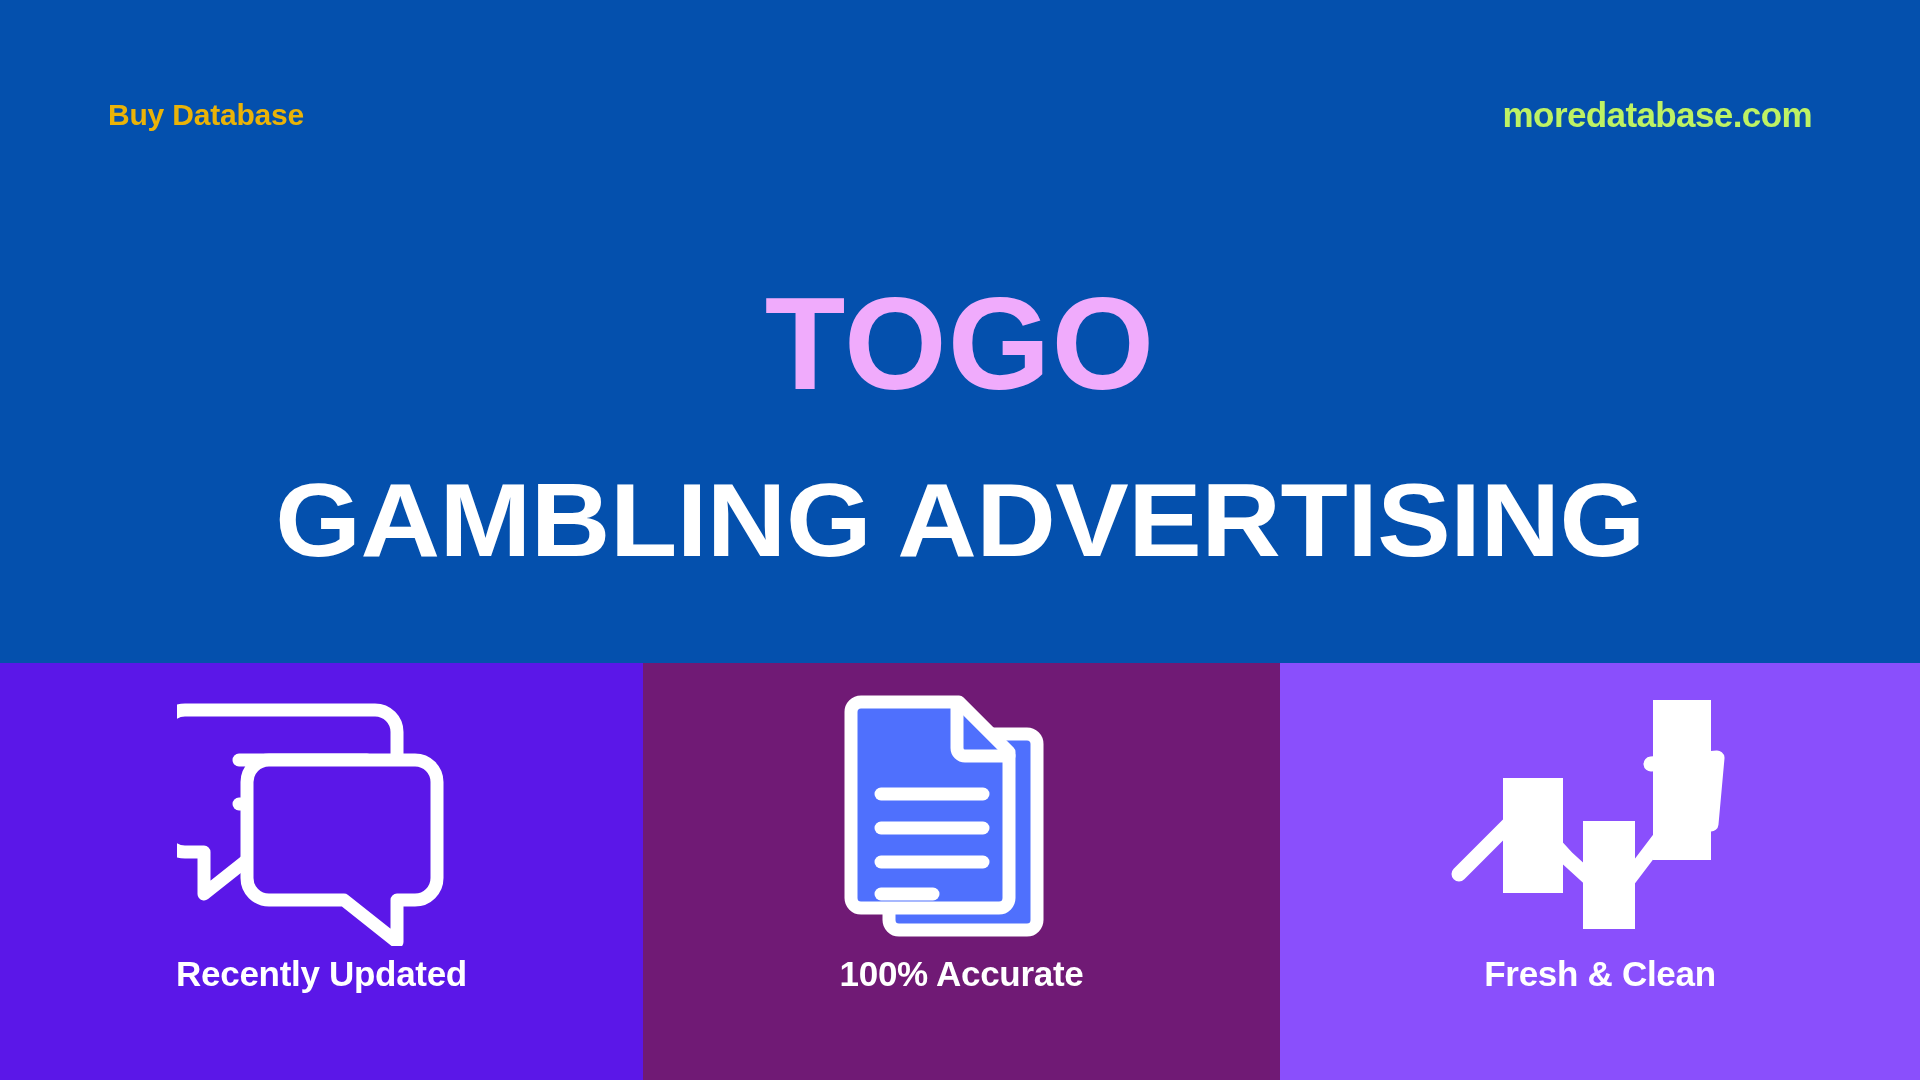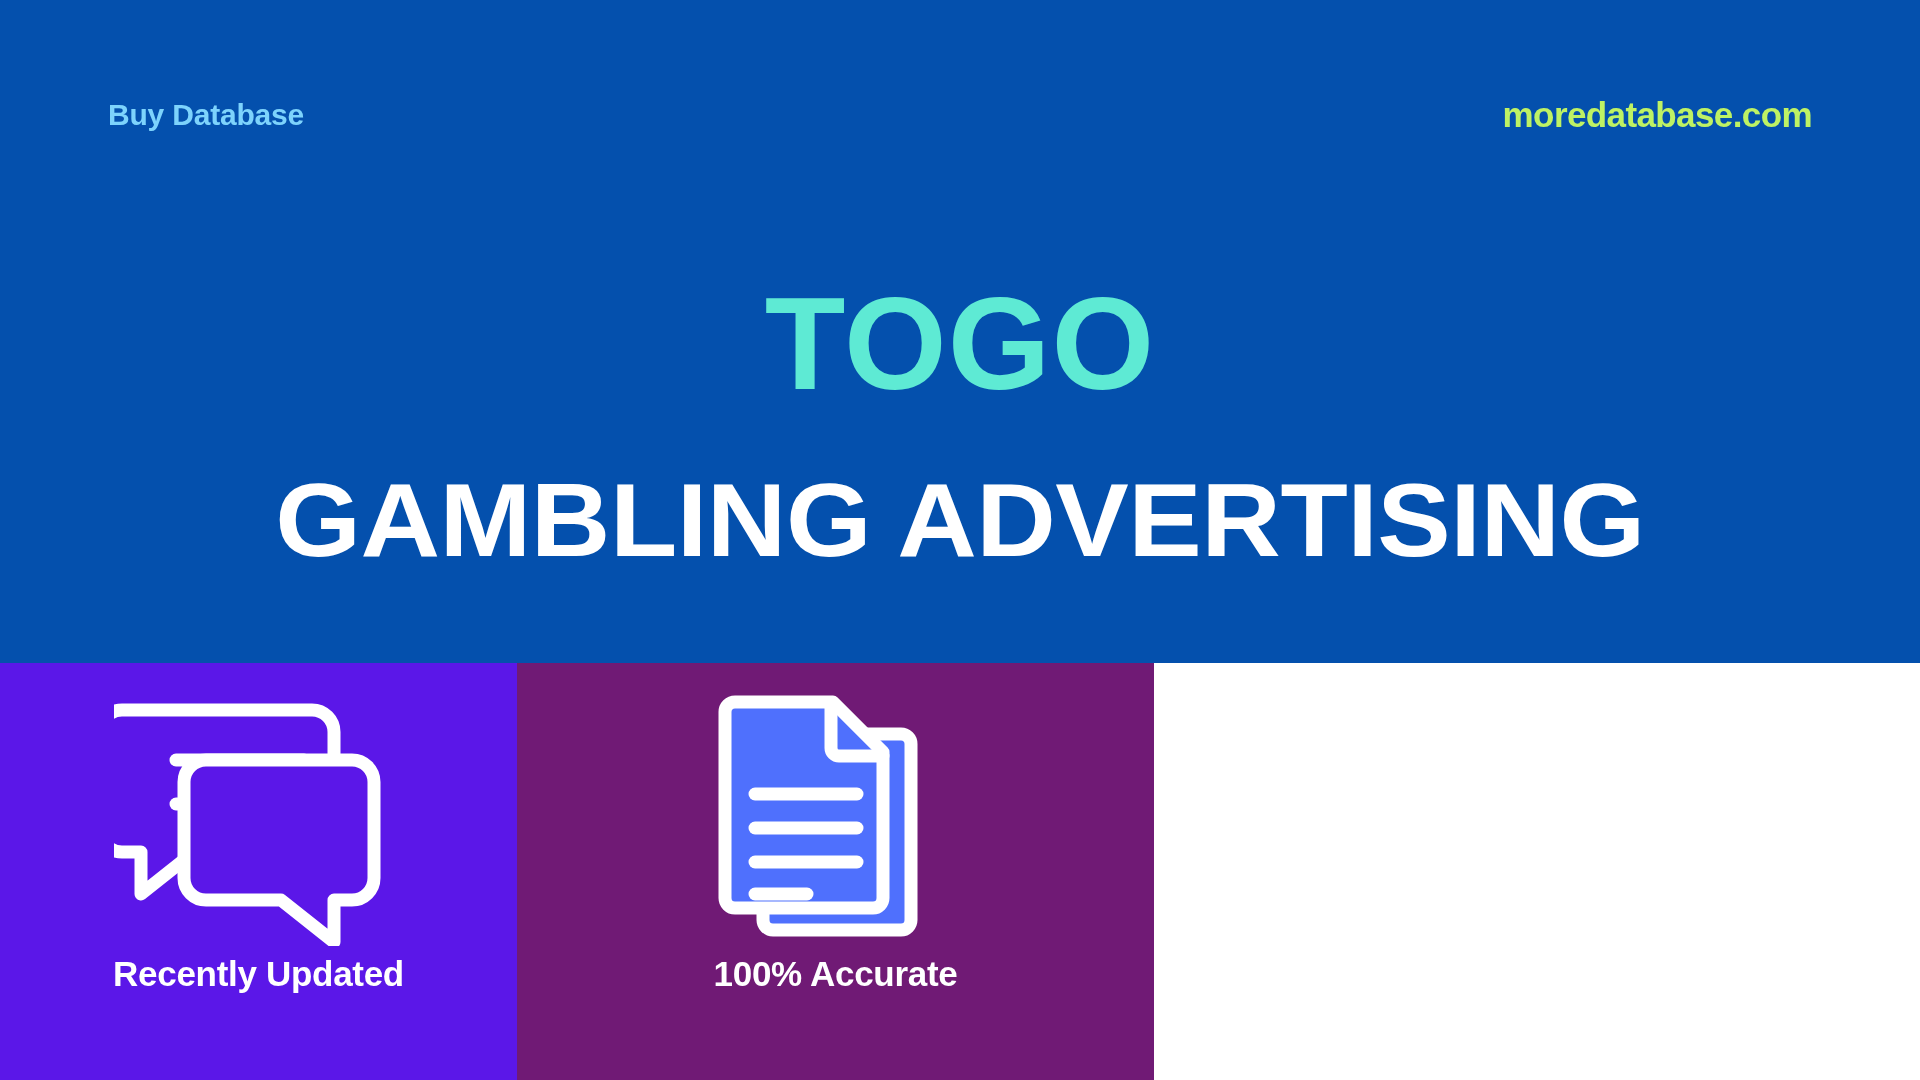--- a/index.html
+++ b/index.html
@@ -31,21 +31,21 @@
     left: 0; top: 0;
     width: 1920px;
     height: 230px;
     display: flex;
     align-items: center;
     justify-content: space-between;
     padding: 0 108px 0 108px;
     box-sizing: border-box;
   }
   .brand-left {
-    color: #7dd3fc;
+    color: #eab308;
     font-size: 30px;
     font-weight: bold;
     letter-spacing: -0.2px;
     white-space: nowrap;
   }
   .brand-right {
     color: #bef264;
     font-size: 35px;
     font-weight: bold;
     letter-spacing: -0.6px;
@@ -53,21 +53,21 @@
   }
 
   .hero-center {
     position: absolute;
     left: 0;
     top: 278px;
     width: 1920px;
     text-align: center;
   }
   .hero-title {
-    color: #5eead4;
+    color: #f0abfc;
     font-size: 132px;
     font-weight: bold;
     line-height: 1.0;
     letter-spacing: 1px;
     margin: 0;
   }
   .hero-subtitle {
     color: #ffffff;
     font-size: 104px;
     font-weight: bold;
@@ -89,21 +89,21 @@
   }
   .panel {
     position: relative;
     height: 417px;
     display: flex;
     flex-direction: column;
     align-items: center;
     justify-content: flex-start;
     box-sizing: border-box;
   }
-  .panel-1 { width: 517px;  background: #5B17E8; }
+  .panel-1 { width: 643px;  background: #5B17E8; }
   .panel-2 { width: 637px;  background: #701a75; }
   .panel-3 { width: 640px;  background: #8A4FFC; }
 
   .panel-icon {
     margin-top: 25px;
     height: 258px;
     display: flex;
     align-items: center;
     justify-content: center;
   }
@@ -164,15 +164,29 @@
 
           <line x1="44" y1="106" x2="146" y2="106" stroke="#ffffff" stroke-width="13" stroke-linecap="round"></line>
           <line x1="44" y1="140" x2="146" y2="140" stroke="#ffffff" stroke-width="13" stroke-linecap="round"></line>
           <line x1="44" y1="174" x2="146" y2="174" stroke="#ffffff" stroke-width="13" stroke-linecap="round"></line>
           <line x1="44" y1="206" x2="96" y2="206" stroke="#ffffff" stroke-width="13" stroke-linecap="round"></line>
         </svg>
       </div>
       <div class="panel-label">100% Accurate</div>
     </div>
 
+    <div class="panel panel-3">
+      <div class="panel-icon">
+        <svg width="310" height="258" viewBox="0 0 310 258" fill="none" xmlns="http://www.w3.org/2000/svg" aria-hidden="true">
+
+          <rect x="58" y="90" width="60" height="115" fill="#ffffff"></rect>
+          <rect x="138" y="133" width="52" height="108" fill="#ffffff"></rect>
+          <rect x="208" y="12" width="58" height="160" fill="#ffffff"></rect>
+
+          <path d="M14 186 L78 122 L122 170 L168 212 L262 88" stroke="#ffffff" stroke-width="15" stroke-linejoin="round" stroke-linecap="round" fill="none"></path>
+          <path d="M206 76 L272 70 L266 136" stroke="#ffffff" stroke-width="15" stroke-linejoin="round" stroke-linecap="round" fill="none"></path>
+        </svg>
+      </div>
+      <div class="panel-label">Fresh &amp; Clean</div>
+    </div>
 
   </div>
 </div>
 
 </body></html>

